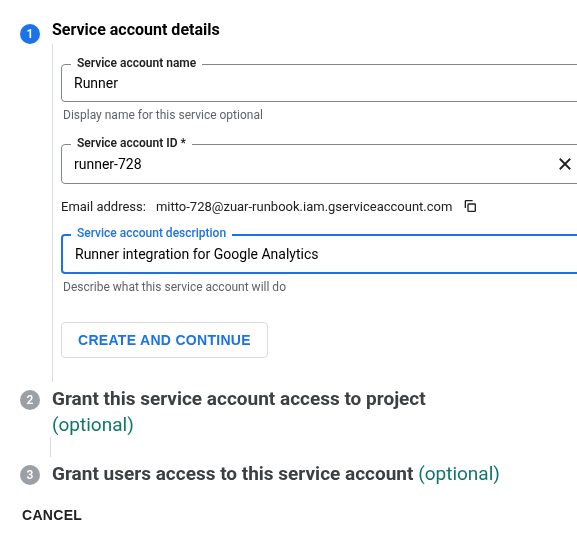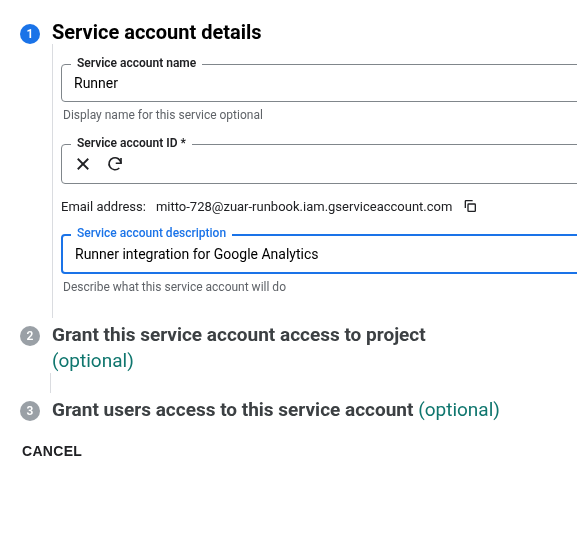--- a/index.html
+++ b/index.html
@@ -24,21 +24,21 @@
     font-size: 12px;
     font-weight: 600;
     display: flex;
     align-items: center;
     justify-content: center;
     flex-shrink: 0;
     margin-top: 4px;
   }
   .badge.inactive { background: #9aa0a6; }
   .step-title {
-    font-size: 20px;
+    font-size: 16px;
     font-weight: 700;
     color: #000;
   }
   .optional { color: #0f766e; font-weight: 400; }
   .connector {
     width: 1px;
     background: #dadce0;
     margin-left: 30px;
   }
   .connector.short { height: 20px; }
@@ -167,20 +167,21 @@
     <div class="field">
       <input type="text" value="Runner" style="">
     </div>
   </div>
   <div class="helper">Display name for this service optional</div>
 
   
   <div class="field-wrap" style="margin-top:22px">
     <div class="field-label">Service account ID *</div>
     <div class="field">
+      <input type="text" value="runner-728" style="">
       <div class="field-icons">
         <span class="icon-btn">
           <svg width="18" height="18" viewBox="0 0 24 24" fill="none" stroke="currentColor" stroke-width="2.4">
               <line x1="5" y1="5" x2="19" y2="19"></line>
               <line x1="19" y1="5" x2="5" y2="19"></line>
             </svg>
         </span>
         <span class="icon-btn">
           <svg width="18" height="18" viewBox="0 0 24 24" fill="none" stroke="currentColor" stroke-width="2.2">
               <path d="M20 11a8 8 0 1 0-2.3 6.3"></path>
@@ -205,20 +206,21 @@
 
   
   <div class="field-wrap" style="margin-top:20px">
     <div class="field-label active">Service account description</div>
     <div class="field active">
       <input type="text" value="Runner integration for Google Analytics" style="">
     </div>
   </div>
   <div class="helper">Describe what this service account will do</div>
 
+  <button class="outlined-btn">CREATE AND CONTINUE</button>
 </div>
 
 <div class="step-row" style="margin-top:4px">
   <div class="badge inactive">2</div>
   <div class="step-inactive-title">
     <span>Grant this service account access to project</span><br>
     <span class="optional">(optional)</span>
   </div>
 </div>
 

